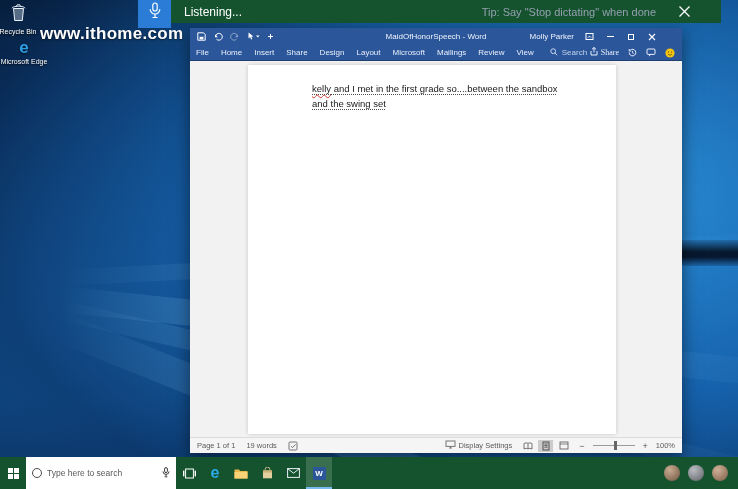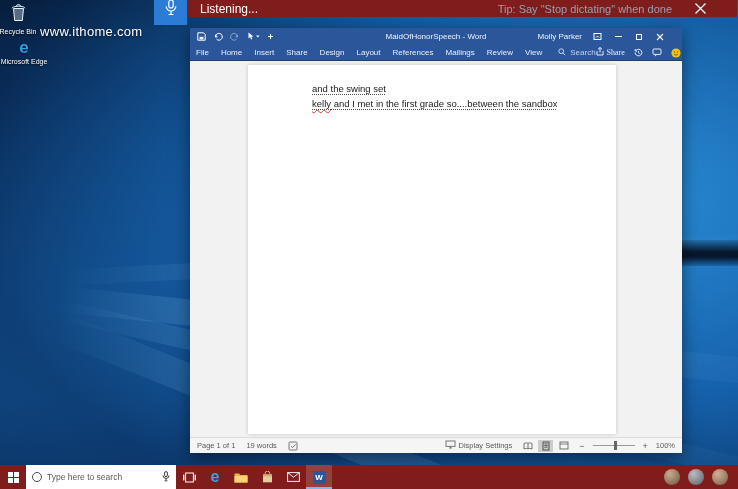--- a/index.html
+++ b/index.html
@@ -28,38 +28,38 @@
   .desk-icon .lbl { font-size:7px; color:#fff; text-align:center; line-height:8px; text-shadow:0 1px 2px rgba(0,0,0,.9); }
 
   
   .watermark { position:absolute; left:40px; top:16px; }
   .wm-row { display:flex; align-items:flex-start; }
   .wm-logo { width:46px; height:40px; background:#fff; border-radius:7px; display:flex; align-items:center; justify-content:center;
     font-size:25px; font-weight:bold; color:#0c1a30; position:relative; }
   .wm-logo::after { content:""; position:absolute; left:5px; bottom:-7px; width:0; height:0;
     border:7px solid transparent; border-top-color:#fff; border-left-color:#fff; }
   .wm-cn { font-size:31px; line-height:40px; color:#fff; font-weight:bold; margin-left:7px; text-shadow:0 1px 2px rgba(0,0,0,.5); }
-  .wm-url { margin-top:8px; font-size:13px; font-weight:normal; color:#fff; letter-spacing:.3px; text-shadow:0 1px 2px rgba(0,0,0,.6); }
-
-  
-  .dictation-bar { position:absolute; left:154px; top:0; width:583px; height:17px; background:#7f1d1d;
+  .wm-url { margin-top:8px; font-size:17px; font-weight:bold; color:#fff; letter-spacing:.3px; text-shadow:0 1px 2px rgba(0,0,0,.6); }
+
+  
+  .dictation-bar { position:absolute; left:138px; top:0; width:583px; height:23px; background:#14532d;
     display:flex; align-items:center; z-index:30; }
   .mic-btn { width:33px; height:33px; background:#2b7cd6; border:none; display:flex; align-items:center; justify-content:center; cursor:pointer; }
   .listening { margin-left:13px; font-size:12px; color:#fff; }
   .tip { margin-left:auto; font-size:11px; color:#95a0b0; }
   .dict-close { margin:0 30px 0 22px; background:none; border:none; cursor:pointer; display:flex; align-items:center; }
 
   
   .word-window { position:absolute; left:190px; top:28px; width:492px; height:425px; z-index:10;
     display:flex; flex-direction:column; box-shadow:0 5px 16px rgba(0,0,0,.5); }
   .titlebar { height:17px; background:#2b579a; display:flex; align-items:center; position:relative; flex:none; }
   .qat { display:flex; align-items:center; gap:7px; padding-left:7px; z-index:2; }
   .qat-btn { display:flex; align-items:center; background:none; border:none; padding:0; cursor:pointer; }
   .win-title { position:absolute; left:0; right:0; text-align:center; font-size:8px; color:#eef3fc; }
-  .tb-right { margin-left:auto; display:flex; align-items:center; gap:9px; padding-right:16px; z-index:2; }
+  .tb-right { margin-left:auto; display:flex; align-items:center; gap:9px; padding-right:24px; z-index:2; }
   .user-name { font-size:8px; color:#eef3fc; }
   .wbtn { width:12px; height:12px; display:flex; align-items:center; justify-content:center; background:none; border:none; padding:0; cursor:pointer; }
   .glyph-min { width:7px; height:1px; background:#fff; display:block; }
   .glyph-restore { width:6px; height:6px; border:1px solid #fff; display:block; }
 
   .tabrow { height:16px; background:#2b579a; border-bottom:1px solid #1e4071; display:flex; align-items:center; flex:none; }
   .tab { font-size:8px; color:#e9eefb; padding:0 6px; background:none; border:none; cursor:pointer; font-family:inherit; }
   .ribbon-search { display:flex; gap:4px; margin-left:10px; color:#c6d3ec; font-size:8px; cursor:text; }
   .tabrow-right { margin-left:auto; display:flex; align-items:center; gap:9px; padding-right:7px; }
   .share-btn { display:flex; align-items:center; gap:3px; background:none; border:none; color:#e9eefb; font-size:8px; cursor:pointer; font-family:Liberation Serif, serif; }
@@ -78,21 +78,21 @@
   .sb-right { margin-left:auto; display:flex; align-items:center; gap:8px; padding-right:7px; }
   .sb-item { background:none; border:none; font-size:7.5px; color:#5a5a5a; cursor:pointer; font-family:inherit; display:flex; align-items:center; gap:3px; }
   .views { display:flex; align-items:center; gap:3px; }
   .view-btn { width:15px; height:12px; display:flex; align-items:center; justify-content:center; background:none; border:none; cursor:pointer; }
   .view-btn.active { background:#cccccc; }
   .zoom-track { width:42px; height:1px; background:#9a9a9a; position:relative; cursor:pointer; }
   .zoom-thumb { position:absolute; left:50%; top:-4px; width:3px; height:9px; background:#666; }
   .zoom-sign { font-size:9px; color:#555; }
 
   
-  .taskbar { position:absolute; left:0; right:0; bottom:0; height:24px; background:#7f1d1d; display:flex; align-items:stretch; z-index:40; }
+  .taskbar { position:absolute; left:0; right:0; bottom:0; height:32px; background:#14532d; display:flex; align-items:stretch; z-index:40; }
   .tb-btn { width:26px; display:flex; align-items:center; justify-content:center; background:none; border:none; cursor:pointer; }
   .win-logo { display:grid; grid-template-columns:5px 5px; grid-template-rows:5px 5px; gap:1px; }
   .win-logo span { background:#fff; display:block; }
   .search-box { width:150px; background:#fff; display:flex; align-items:center; gap:5px; padding:0 6px; }
   .cortana-ring { width:10px; height:10px; border:1.6px solid #4a4a4a; border-radius:50%; flex:none; }
   .search-box input { border:none; outline:none; flex:1; min-width:0; font-size:8.5px; color:#333; background:transparent; font-family:inherit; }
   .search-box input::placeholder { color:#595959; opacity:1; }
   .edge-glyph { font-size:16px; font-weight:bold; color:#2da8e8; line-height:1; }
   .word-glyph { width:13px; height:13px; background:#2b579a; color:#fff; font-size:8px; font-weight:bold;
     display:flex; align-items:center; justify-content:center; border-radius:1px; }
@@ -193,21 +193,21 @@
       </div>
     </div>
 
     <div class="tabrow">
       <button class="tab">File</button>
       <button class="tab">Home</button>
       <button class="tab">Insert</button>
       <button class="tab">Share</button>
       <button class="tab">Design</button>
       <button class="tab">Layout</button>
-      <button class="tab">References</button>
+      <button class="tab">Microsoft</button>
       <button class="tab">Mailings</button>
       <button class="tab">Review</button>
       <button class="tab">View</button>
       <div class="ribbon-search">
         <span>
           <svg width="8" height="8" viewBox="0 0 8 8">
               <circle cx="3.2" cy="3.2" r="2.4" fill="none" stroke="#c6d3ec" stroke-width="1"></circle>
               <path d="M5 5l2.2 2.2" stroke="#c6d3ec" stroke-width="1"></path>
             </svg>
         </span>
@@ -244,22 +244,22 @@
               <circle cx="6.6" cy="3.9" r=".6" fill="#6b5200"></circle>
               <path d="M3 6a2.4 2.4 0 0 0 4 0" fill="none" stroke="#6b5200" stroke-width=".8"></path>
             </svg>
         </button>
       </div>
     </div>
 
     <div class="docarea">
       <div class="page">
         <div class="doc-body">
+          <div class="doc-line"><span class="misspelled">kelly</span><span> and I met in the first grade so....between the sandbox</span></div>
           <div class="doc-line">and the swing set</div>
-          <div class="doc-line"><span class="misspelled">kelly</span><span> and I met in the first grade so....between the sandbox</span></div>
         </div>
       </div>
     </div>
 
     <div class="statusbar">
       <div class="sb-left">
         <button class="sb-item">Page 1 of 1</button>
         <button class="sb-item">19 words</button>
         <button class="sb-item">
           <svg width="11" height="10" viewBox="0 0 11 10">

